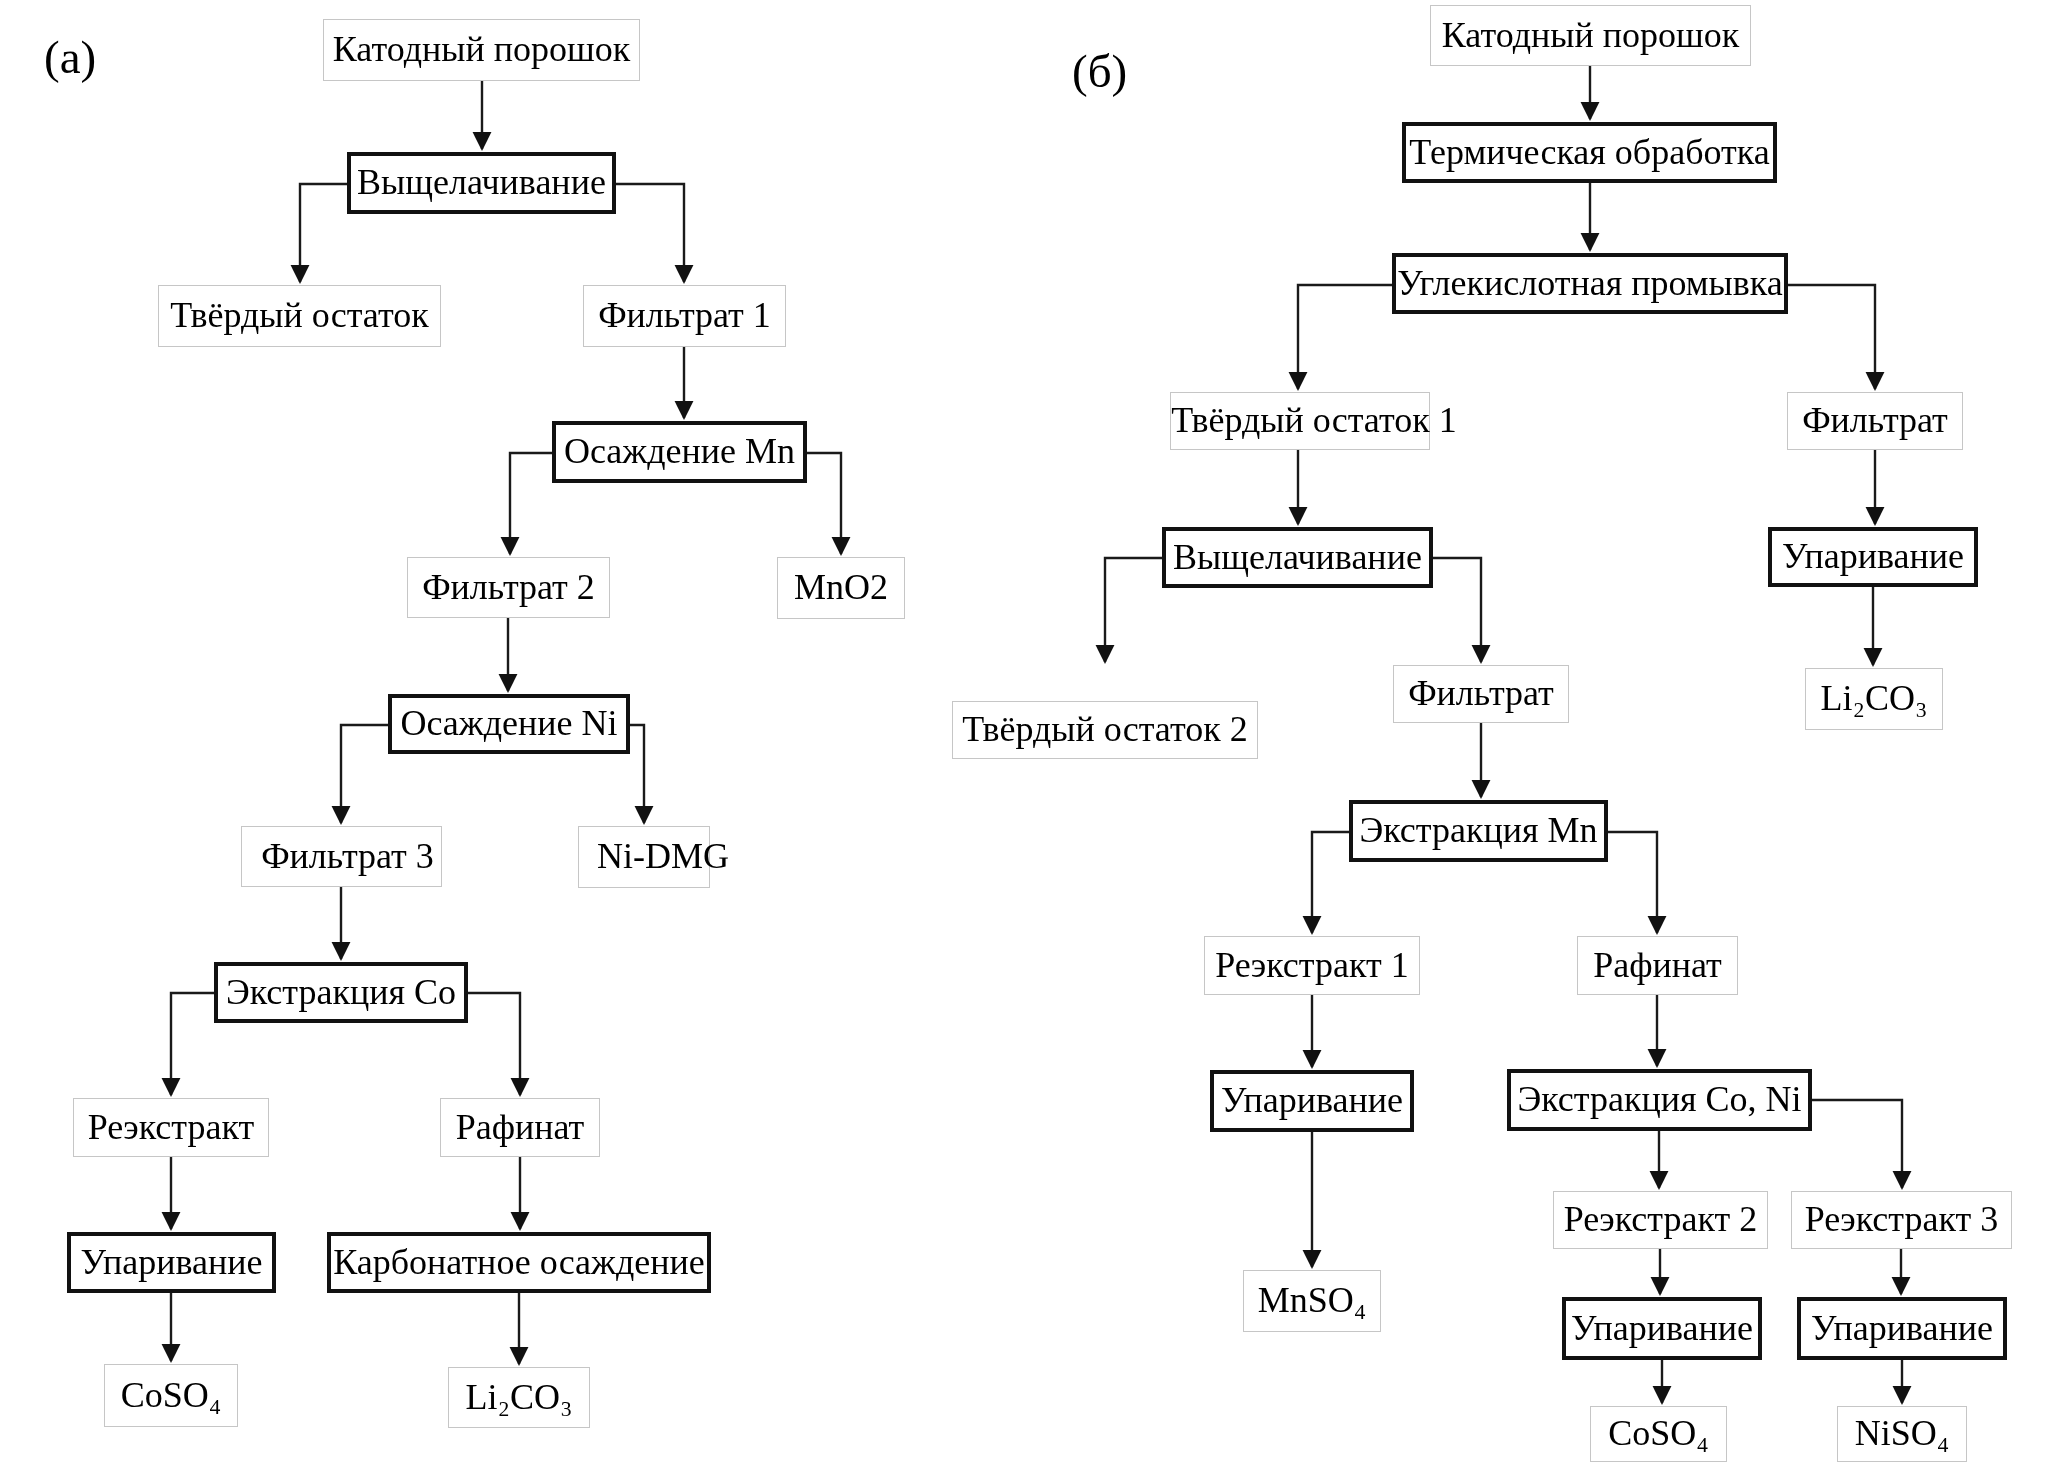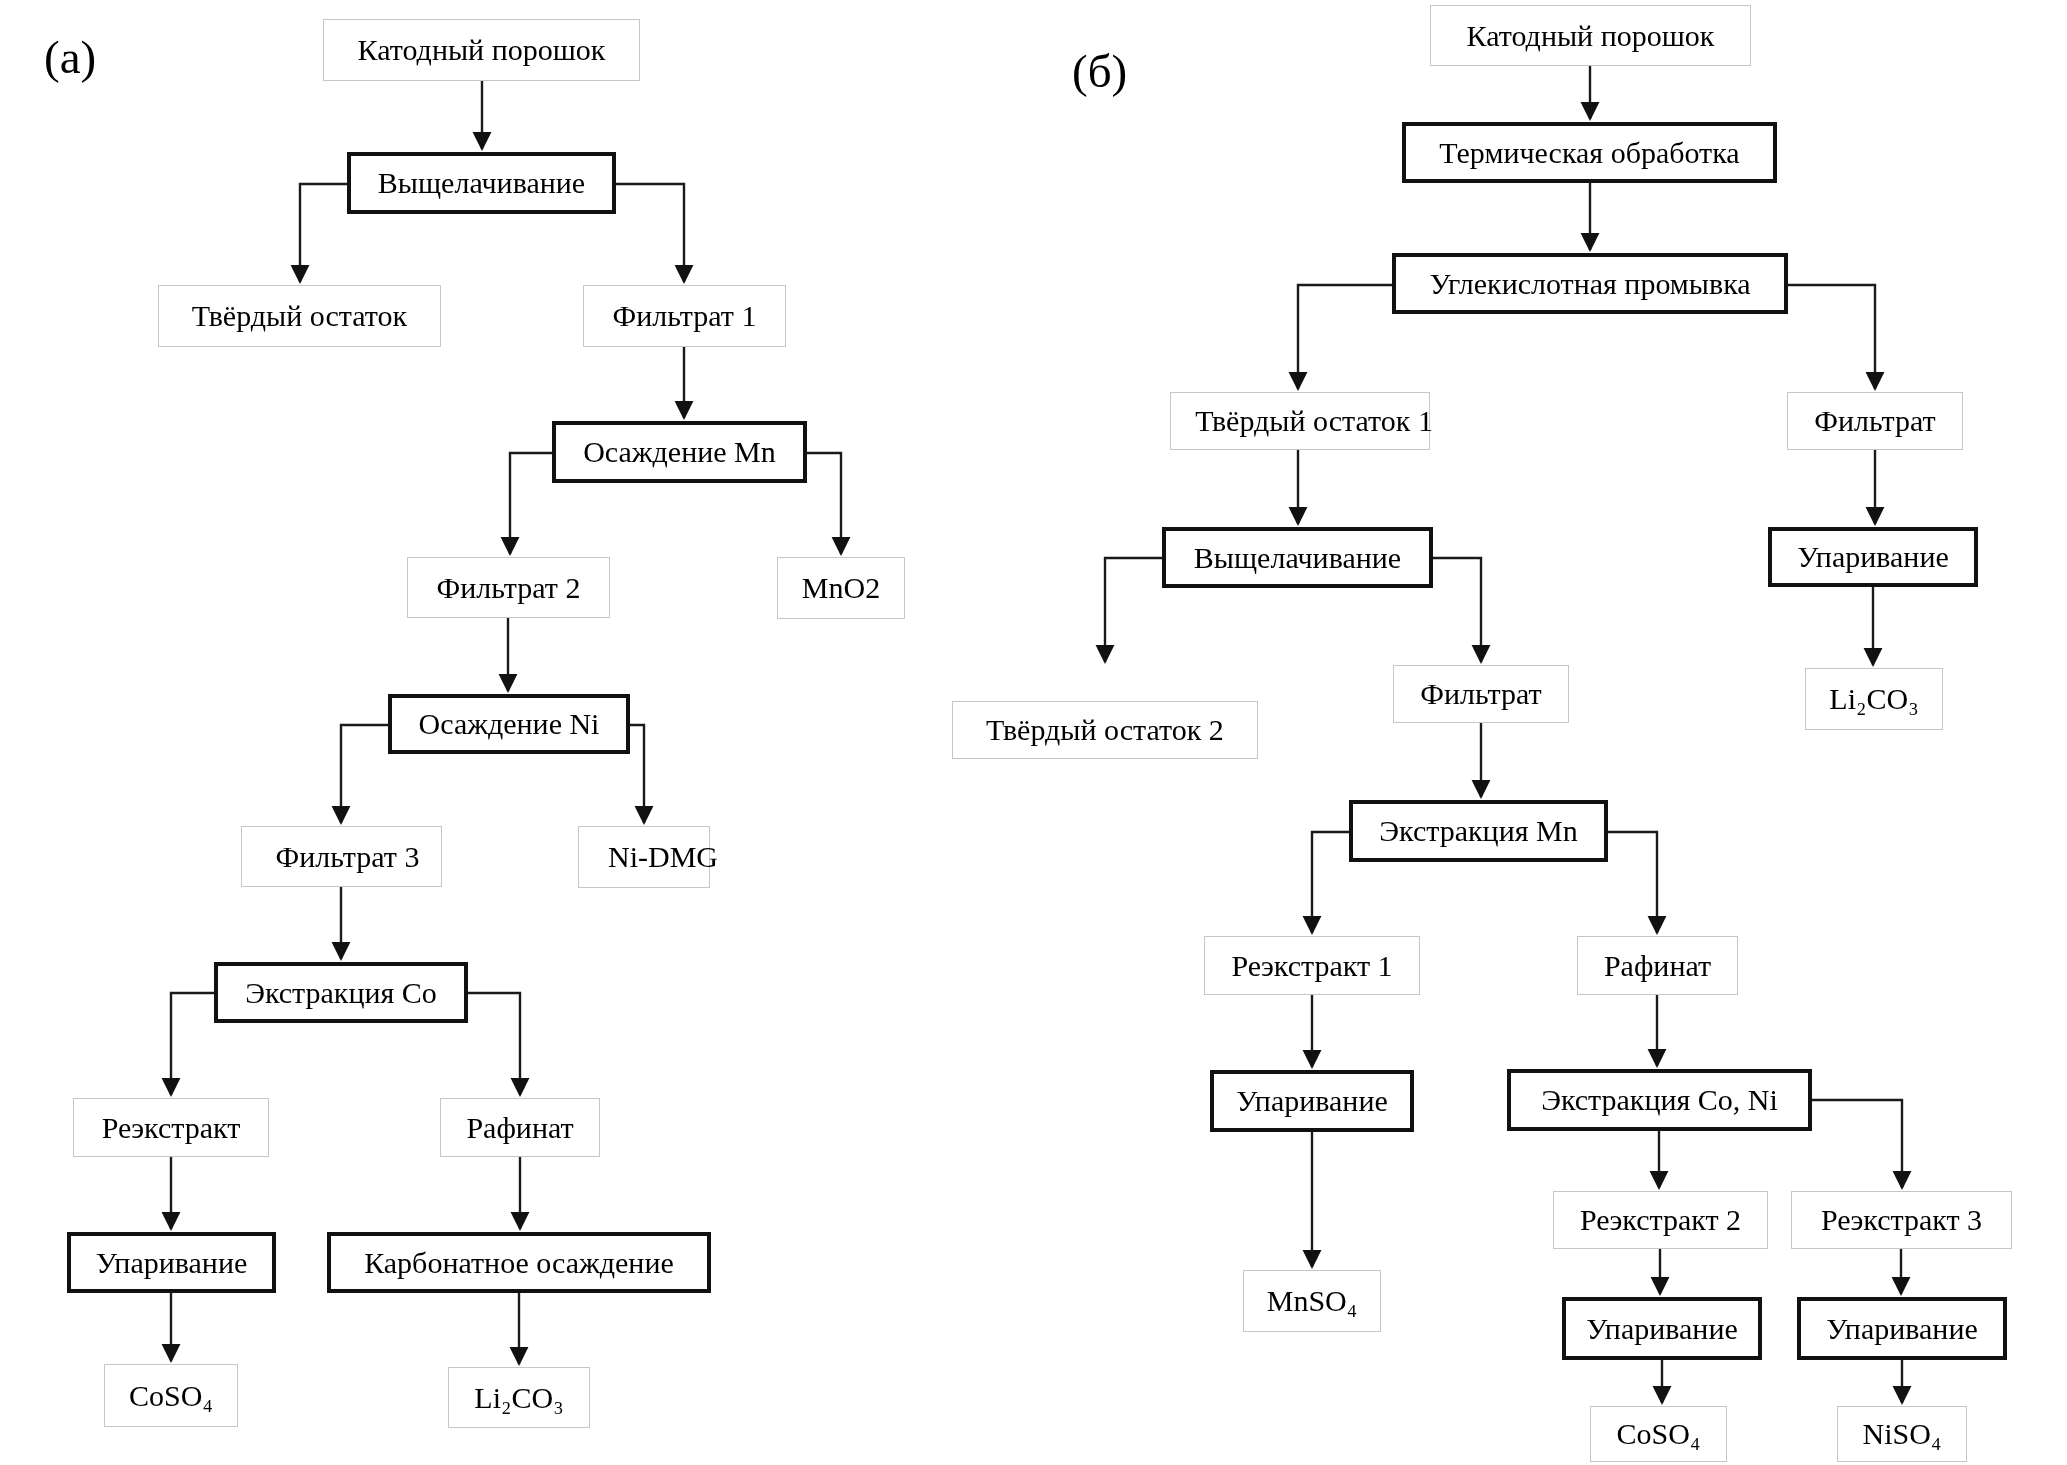--- a/index.html
+++ b/index.html
@@ -11,21 +11,21 @@
     font-family:"Liberation Serif","DejaVu Serif",serif;
   }
   #edges{position:absolute;left:0;top:0;width:2067px;height:1465px;}
   .node{
     position:absolute;
     display:flex;align-items:center;justify-content:center;
     text-align:center;
     box-sizing:border-box;
     background:#ffffff;
     color:#000;
-    font-size:30px;
+    font-size:36px;
     line-height:1.05;
     white-space:nowrap;
   }
   .process{border:4px solid #111111;}
   .product{border:1px solid #c6c6c6;}
   .panel-label{
     position:absolute;
     font-size:47px;
     color:#000;
     background:transparent;

